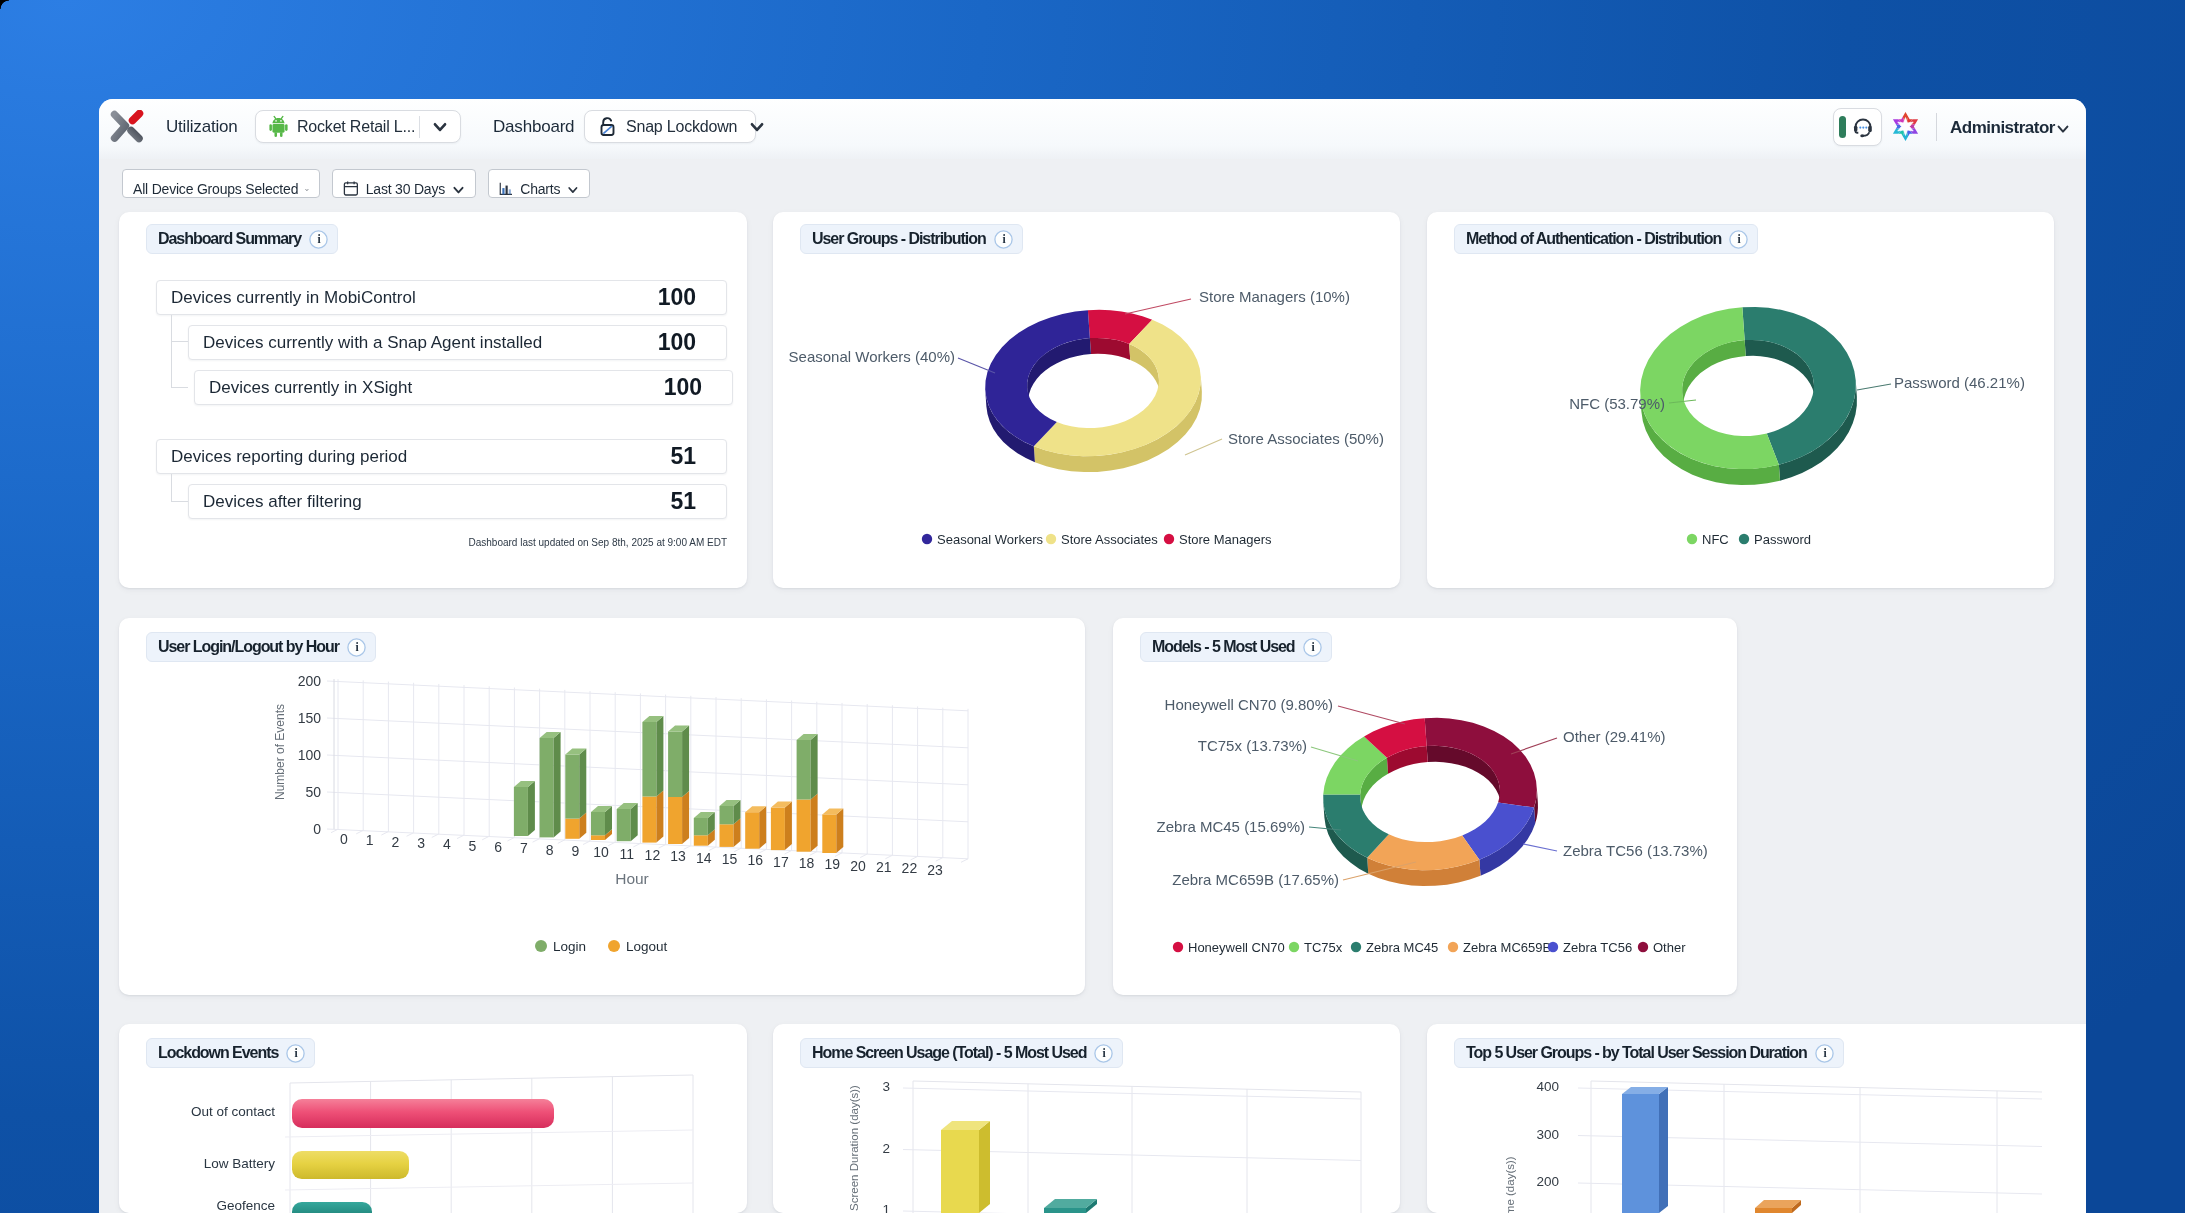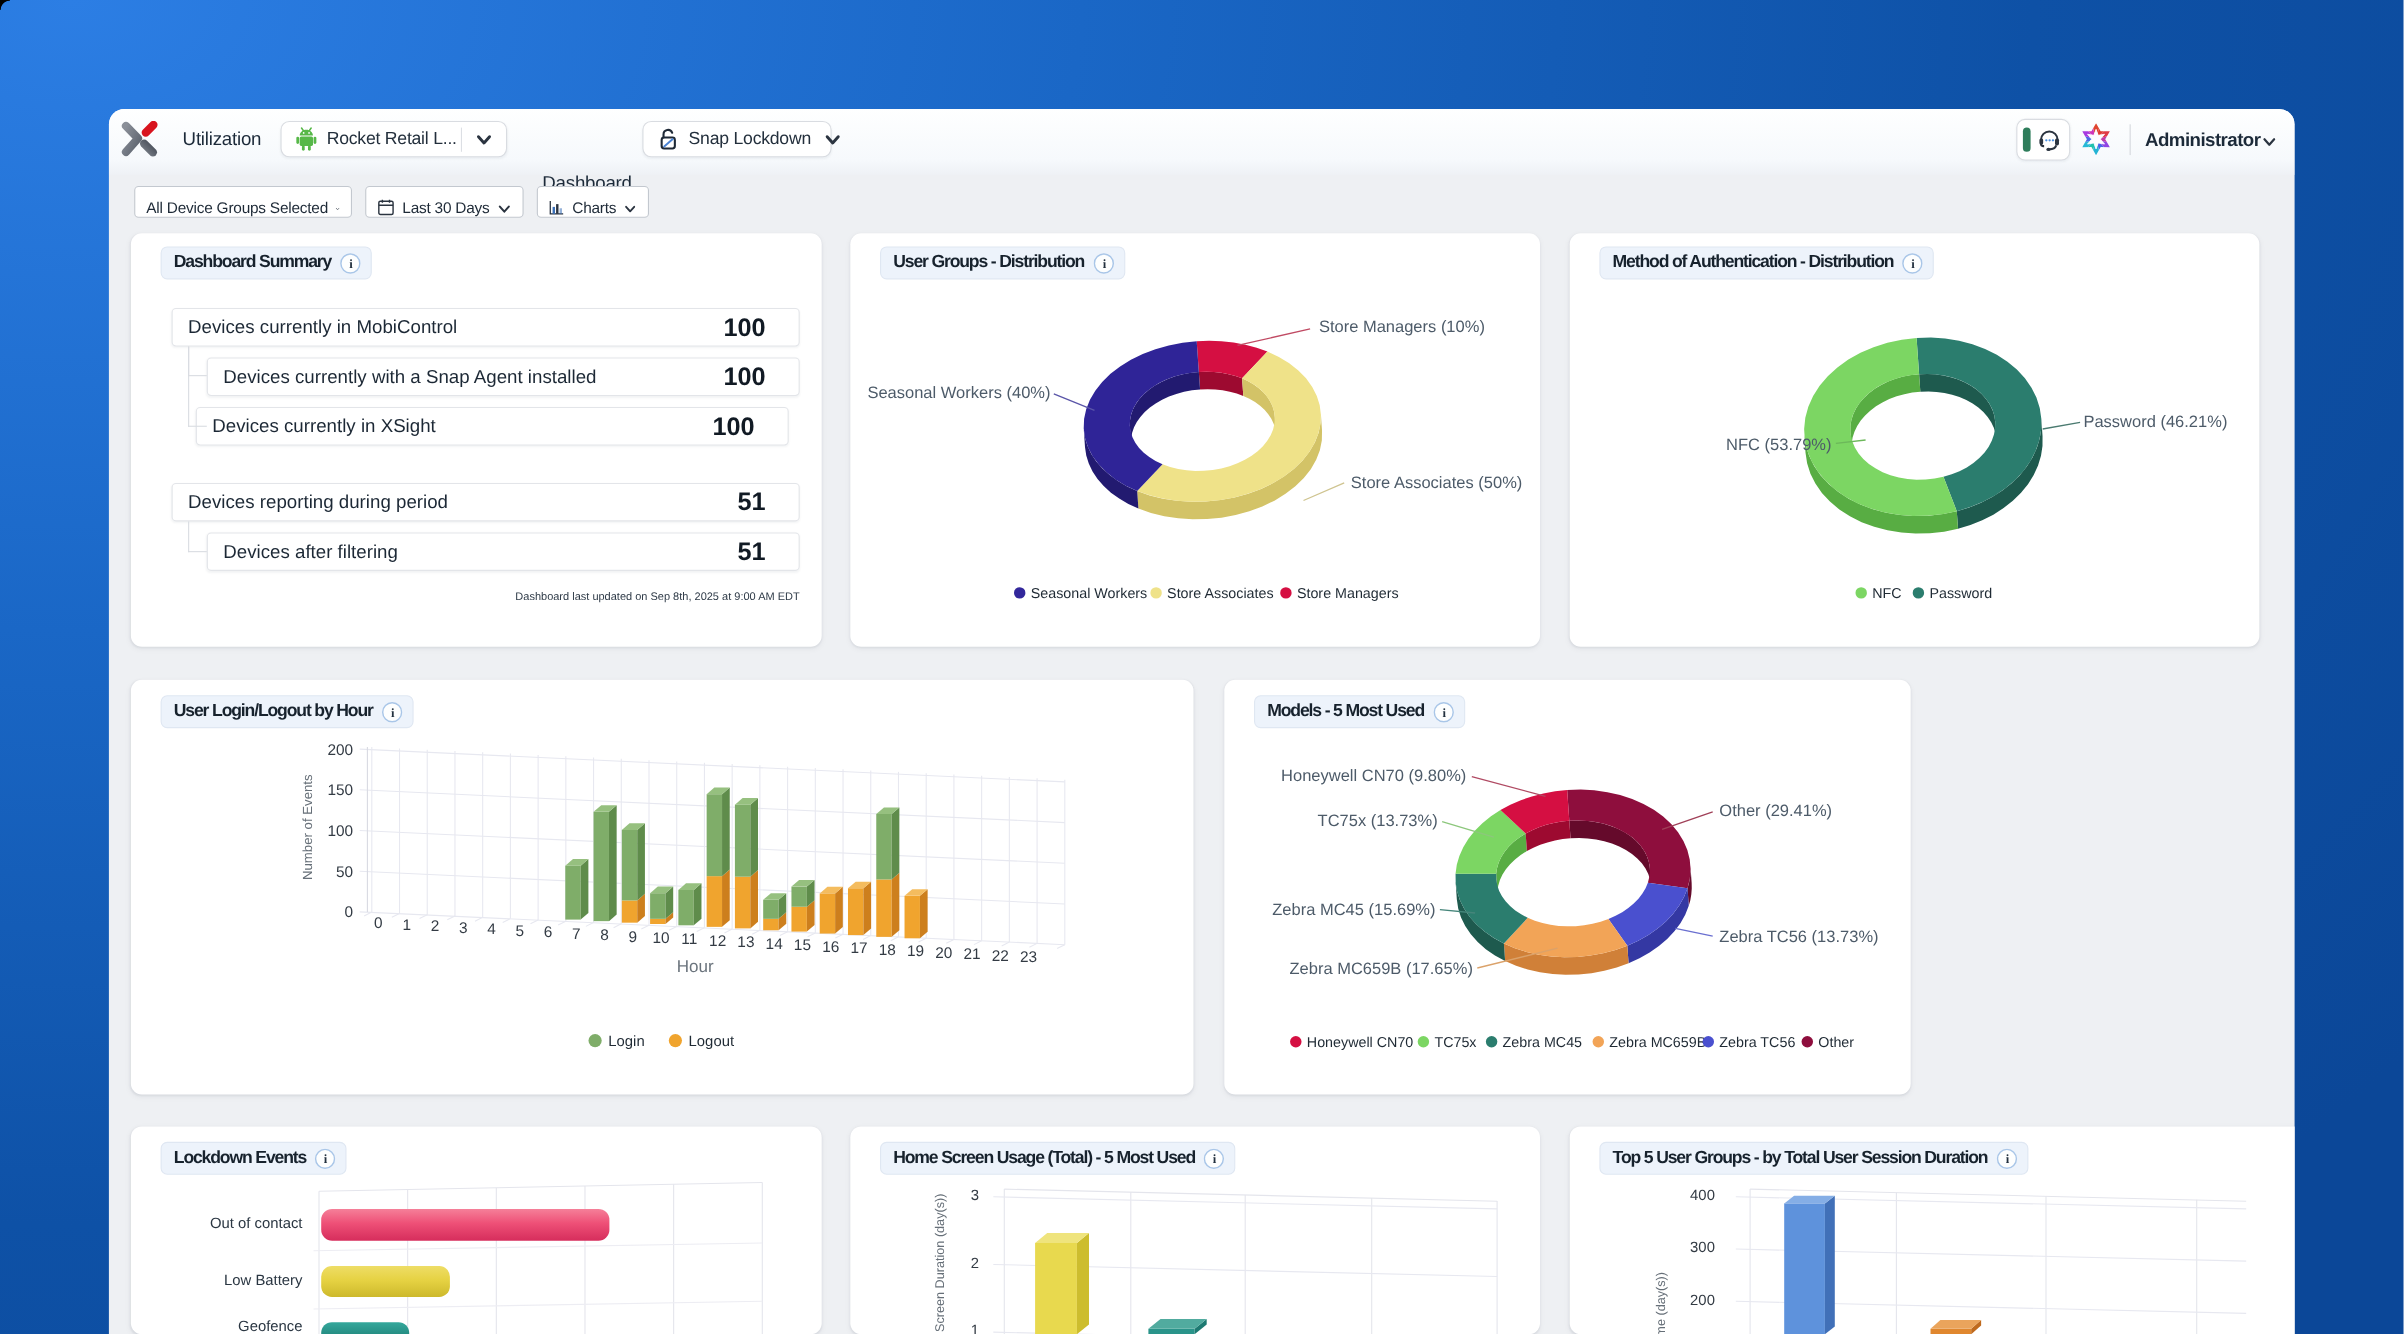--- a/index.html
+++ b/index.html
@@ -74,21 +74,21 @@
 </svg>
         </div>
       <div class="txt" style="font-weight:400;width:124px;">Rocket Retail L...</div>
       <div class="sep"></div>
       <div style="padding:0 12px;">
           <svg width="16" height="16" viewBox="0 0 14 14" fill="none">
             <path d="M2.6 4.6 L7 9.6 L11.4 4.6" stroke="#2b3440" stroke-width="2.3" stroke-linecap="round" stroke-linejoin="round"></path>
           </svg>
         </div>
     </div>
-    <div class="nav-item" style="left:394px;top:18px;font-weight:400;margin-top:40px;">Dashboard</div>
+    <div class="nav-item" style="left:394px;top:18px;font-weight:400;">Dashboard</div>
     <div class="dd" style="left:485px;top:11px;width:172px;">
       <div style="padding:0 8px 0 11px;display:flex;">
           <svg width="22" height="24" viewBox="0 0 22 24" fill="none" stroke="#1e2936" stroke-width="1.9">
 <rect x="5.5" y="10" width="12" height="10" rx="2.2"></rect>
 <path d="M7.2 10 V7.2 a4.1 4.1 0 0 1 7.9-1.5" stroke-linecap="round"></path>
 <path d="M7.3 18.7 L15.9 11.2" stroke="#4a83d4" stroke-width="1.7"></path>
 </svg>
         </div>
       <div class="txt" style="font-weight:400;width:122px;">Snap Lockdown</div>
       <div class="sep"></div>
@@ -184,21 +184,21 @@
         </span>
       </div>
     <div class="srow" style="left:37px;top:68px;width:571px">
         <span class="sl">Devices currently in MobiControl</span>
         <span class="sv">100</span>
       </div>
     <div class="srow" style="left:69px;top:113px;width:539px">
         <span class="sl">Devices currently with a Snap Agent installed</span>
         <span class="sv">100</span>
       </div>
-    <div class="srow" style="left:59px;top:158px;width:539px">
+    <div class="srow" style="left:75px;top:158px;width:539px">
         <span class="sl">Devices currently in XSight</span>
         <span class="sv">100</span>
       </div>
     <div class="srow" style="left:37px;top:227px;width:571px">
         <span class="sl">Devices reporting during period</span>
         <span class="sv">51</span>
       </div>
     <div class="srow" style="left:69px;top:272px;width:539px">
         <span class="sl">Devices after filtering</span>
         <span class="sv">51</span>

